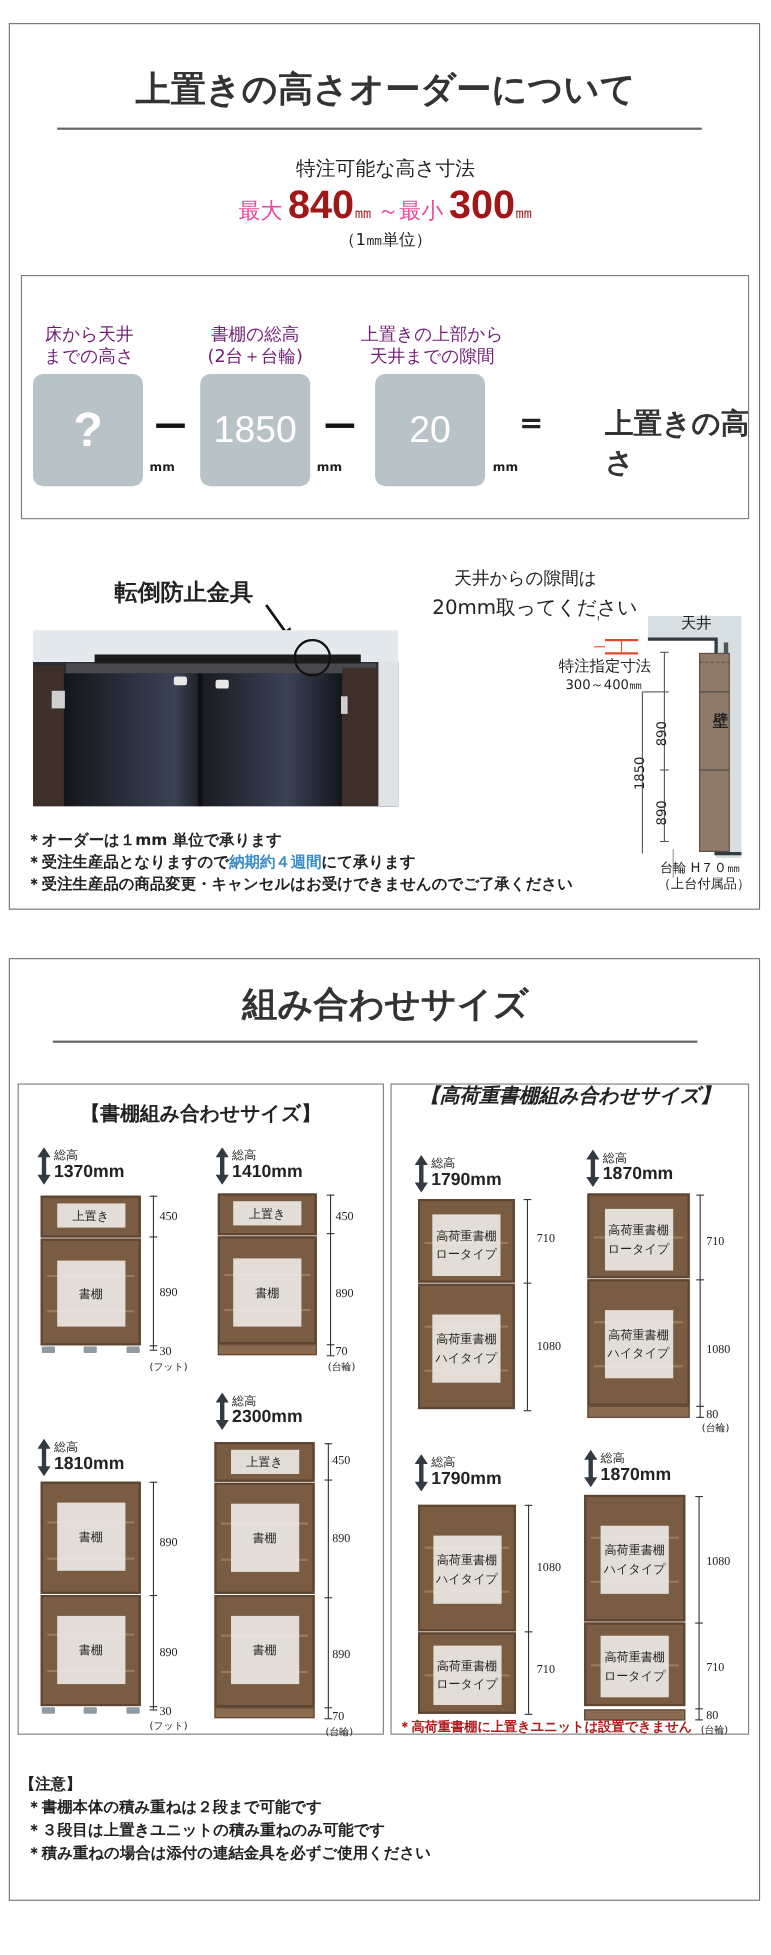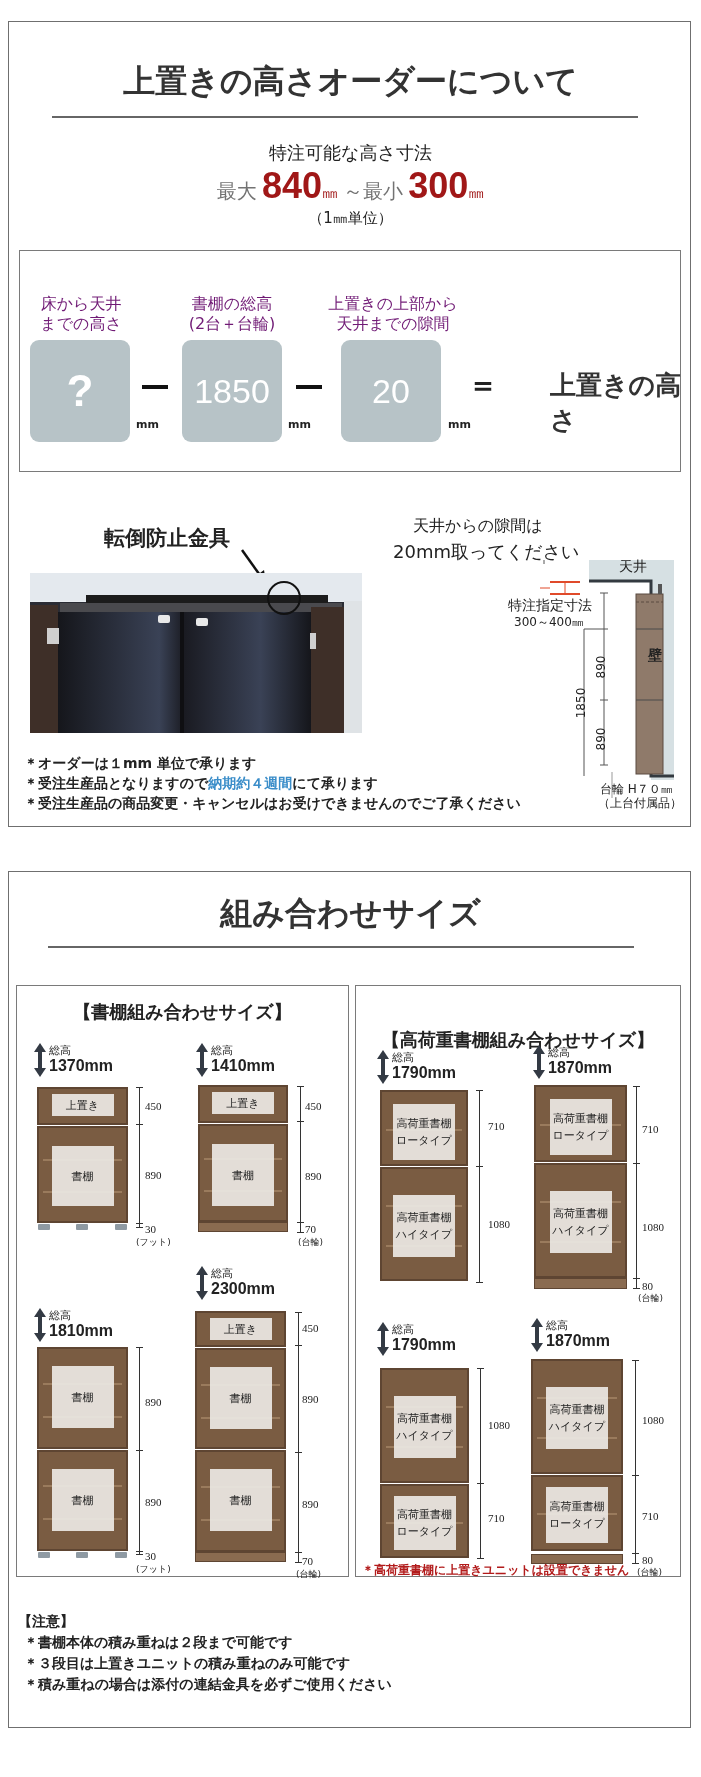--- a/index.html
+++ b/index.html
@@ -10,21 +10,21 @@
   
   .panel { position: absolute; border: 1px solid #6f6f6f; background: #fff; }
   #panel1 { left: 8px; top: 21px; width: 683px; height: 806px; }
   #panel2 { left: 8px; top: 871px; width: 683px; height: 857px; }
 
   .big-title { position: absolute; left: 0; width: 100%; text-align: center; font-weight: bold; color: #333; letter-spacing: 0; }
   .rule { position: absolute; height: 2px; background: #666; }
 
   .sub-center { position: absolute; left: 0; width: 100%; text-align: center; }
 
-  .red { color: #737373; text-align: center; }
+  .red { color: #ec4899; text-align: center; }
   .red-big { font-weight: bold; font-size: 36px; color: #a01717; font-family: "Liberation Sans", sans-serif; }
   .red-unit { font-size: 16px; color: #a01717; }
 
   .formula-box { position: absolute; left: 19px; top: 250px; width: 662px; height: 222px; border: 1px solid #7a7a7a; }
   .fx-label { position: absolute; text-align: center; font-size: 16px; line-height: 20px; color: #701a75; }
   .fx-tile { position: absolute; width: 100px; height: 102px; background: #b7c3c7; border-radius: 9px; color: #fff; font-size: 34px; text-align: center; line-height: 102px; font-family: "Liberation Sans", sans-serif; }
   .fx-tile.q { font-size: 44px; font-weight: bold; }
   .fx-mm { position: absolute; font-size: 11px; font-weight: bold; color: #222; }
   .fx-minus { position: absolute; width: 26px; height: 4px; background: #111; }
   .fx-eq { position: absolute; font-size: 30px; font-weight: bold; color: #222; line-height: 30px; }
@@ -314,21 +314,21 @@
 <div class="dim-tick" style="left:295px;top:1452px;"></div>
 <div class="dim-tick" style="left:295px;top:1552px;"></div>
 <div class="dim-tick" style="left:295px;top:1562px;"></div>
 <div class="dim-txt" style="left:302px;top:1322px;">450</div>
 <div class="dim-txt" style="left:302px;top:1393px;">890</div>
 <div class="dim-txt" style="left:302px;top:1498px;">890</div>
 <div class="dim-txt" style="left:302px;top:1555px;">70</div>
 <div class="dim-sub" style="left:296px;top:1568px;">(台輪)</div>
 
 <div class="subpanel" style="left:355px;top:985px;width:326px;height:592px;"></div>
-<div class="subpanel-title" style="left:355px;width:326px;top:1028px;">【高荷重書棚組み合わせサイズ】</div>
+<div class="subpanel-title" style="left:355px;width:326px;top:984px;font-style:italic;">【高荷重書棚組み合わせサイズ】</div>
 
 <div class="total" style="left:377px;top:1050px;">
   <svg class="arrow" viewBox="0 0 12 34">
       <polygon points="6,0 12,9 0,9" fill="#333a44"></polygon>
       <rect x="4" y="8" width="4" height="18" fill="#333a44"></rect>
       <polygon points="6,34 12,25 0,25" fill="#333a44"></polygon>
     </svg>
   <div class="lbl">総高</div>
   <div class="val">1790mm</div>
 </div>

